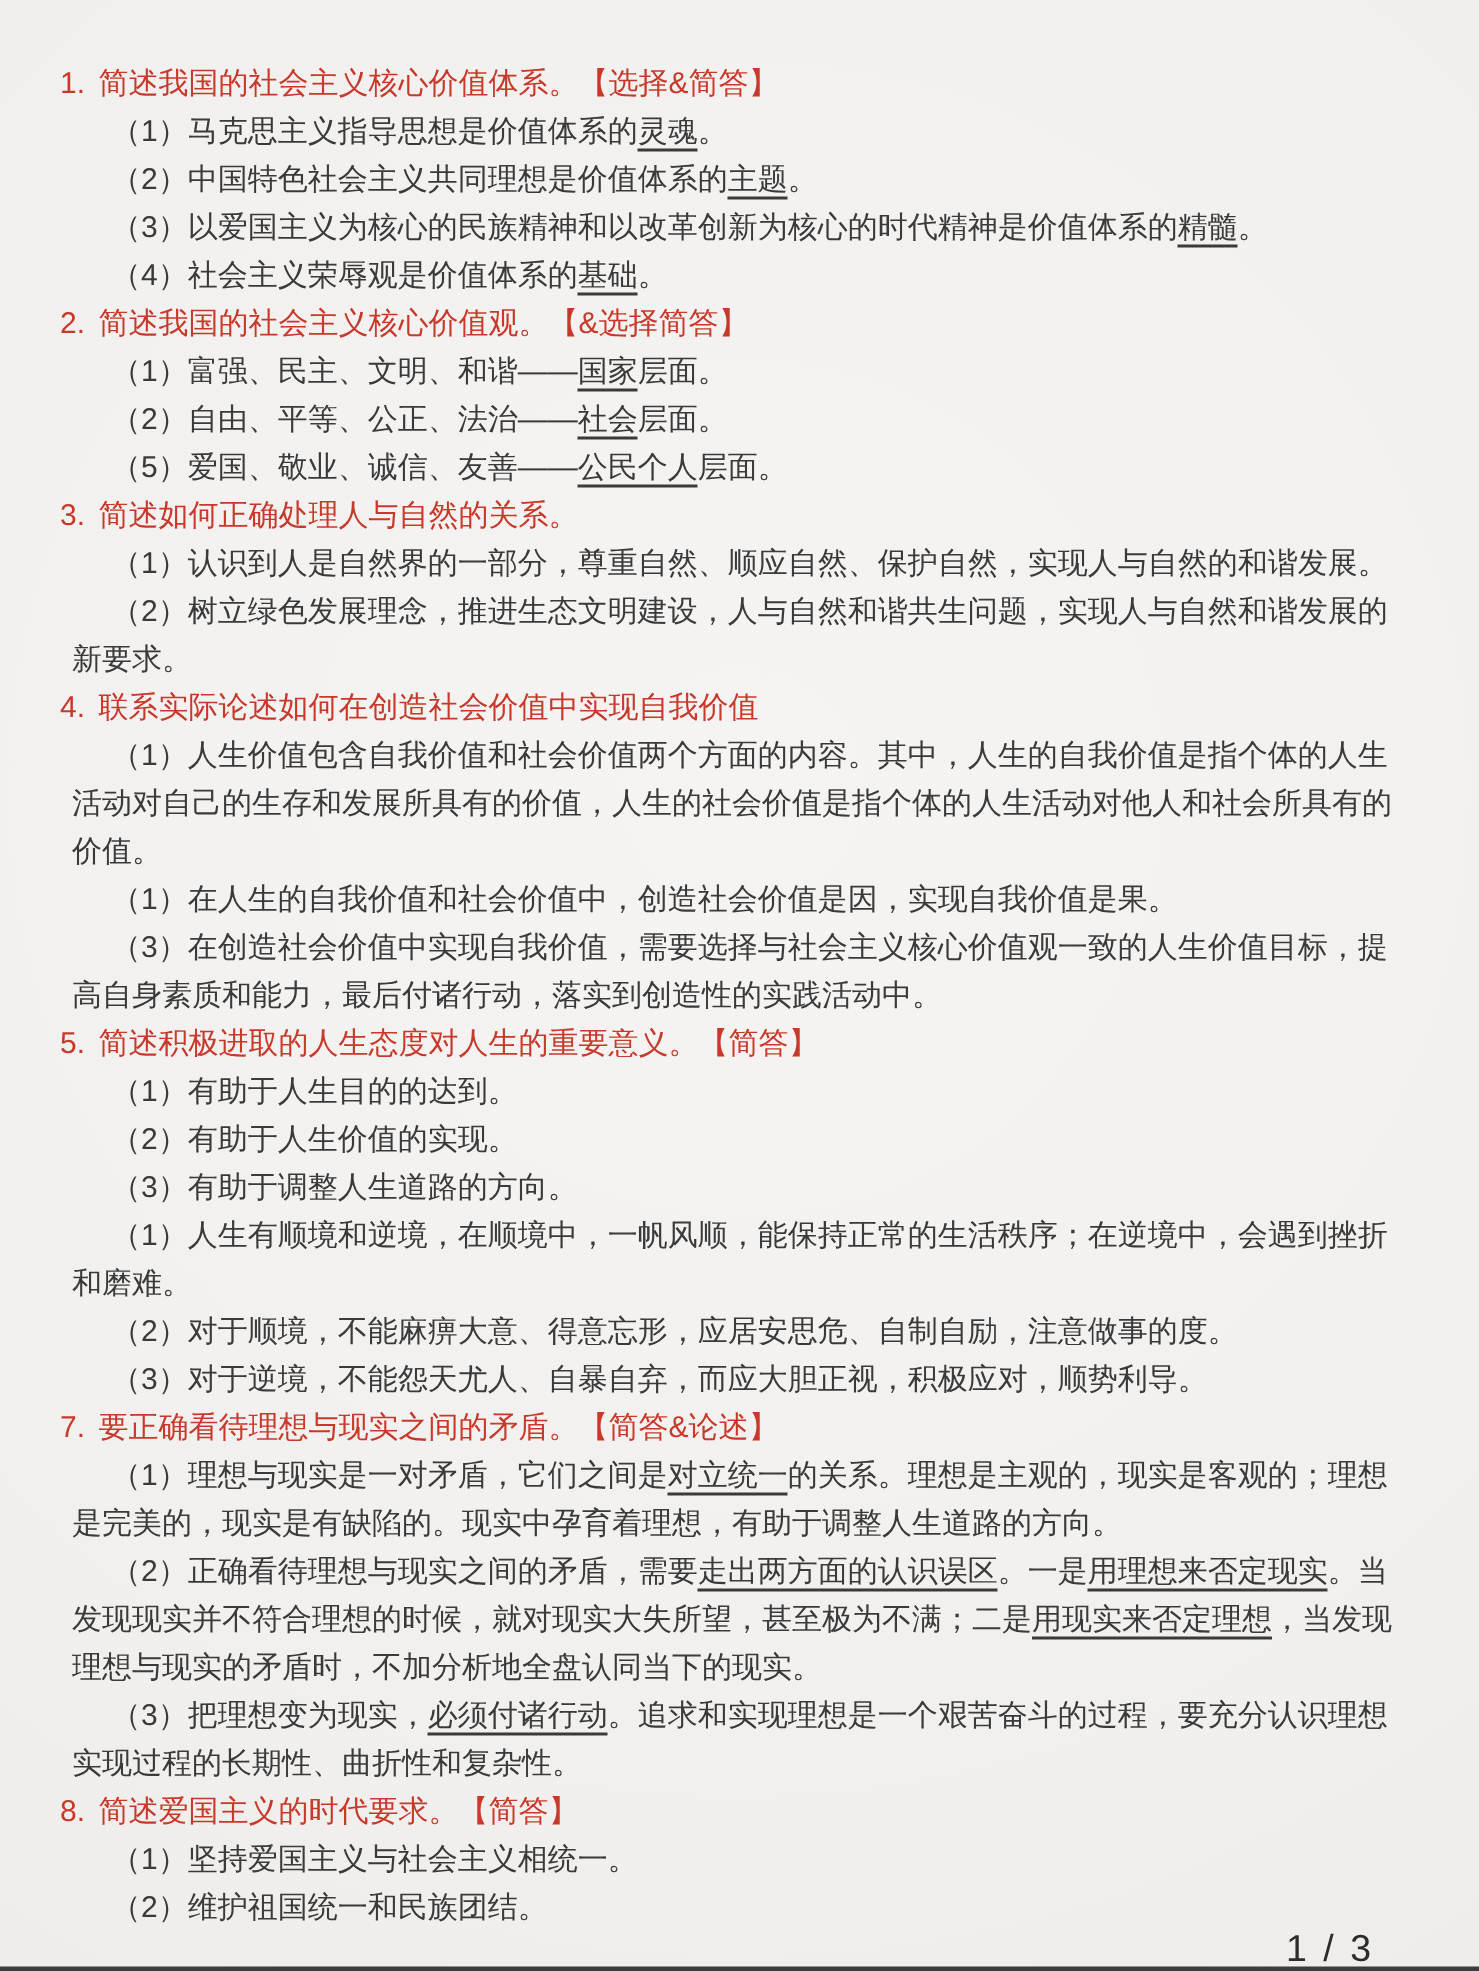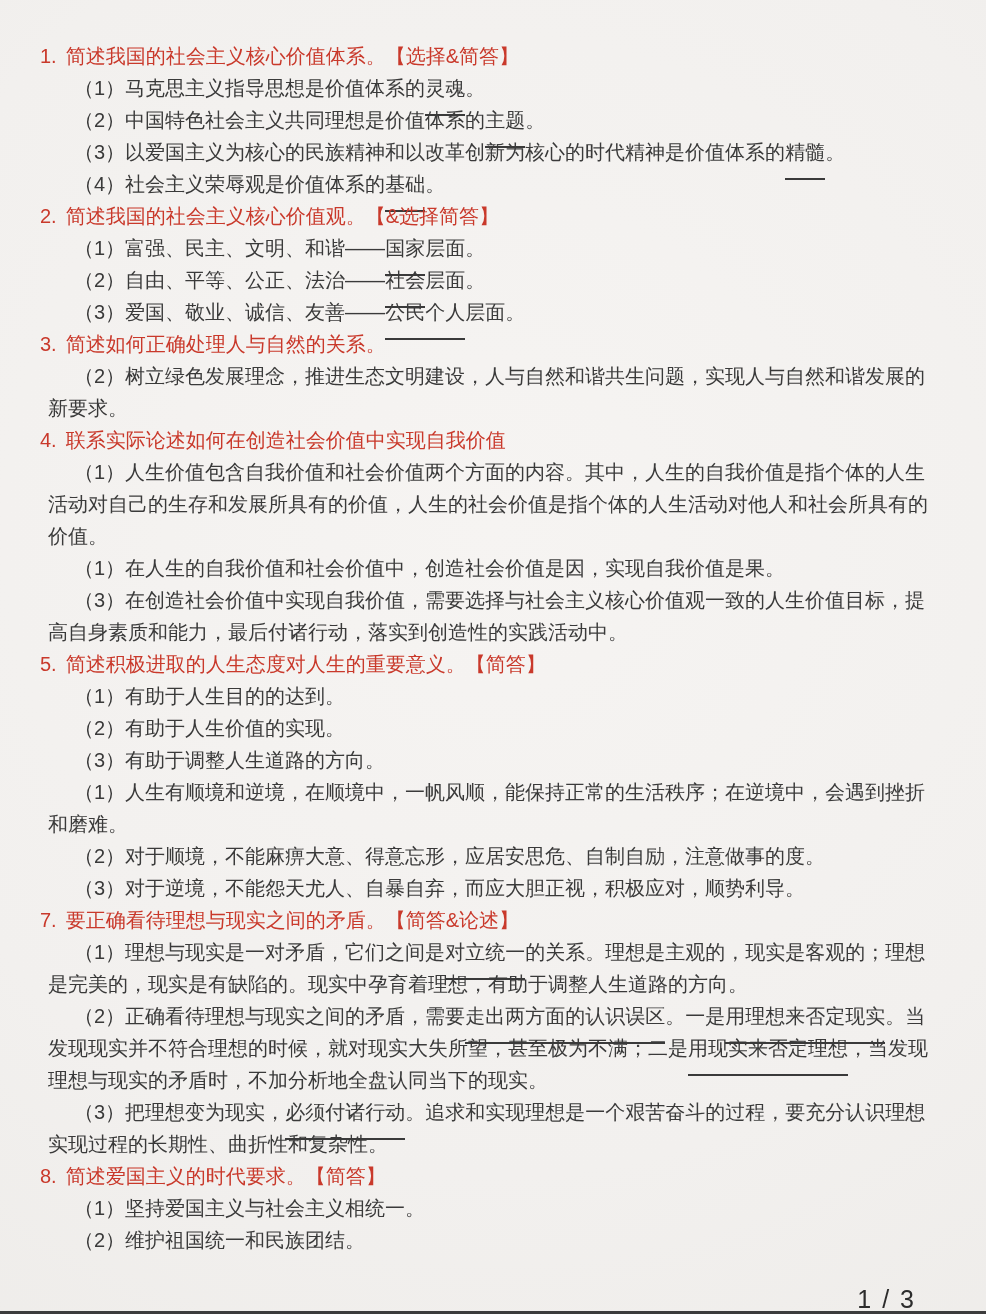--- a/index.html
+++ b/index.html
@@ -38,21 +38,21 @@
     margin: 0;
     padding-left: 8px;
     text-indent: 26px;
     font-size: 20px;
     line-height: 32px;
     color: #3a3a3a;
   }
   .item span { text-indent: 0; }
   .u {
     border-bottom: 2px solid #3a3a3a;
-    padding-bottom: 15px;
+    padding-bottom: 0;
   }
   .footer {
     position: absolute;
     right: 70px;
     bottom: 2px;
     font-size: 25px;
     line-height: 26px;
     color: #2c2c2c;
     letter-spacing: 2px;
   }
@@ -74,24 +74,25 @@
         <p class="heading"><span class="q-num">1.</span><span>简述我国的社会主义核心价值体系。【选择&amp;简答】</span></p>
         <p class="item"><span>（1）马克思主义指导思想是价值体系的</span><span class="u">灵魂</span><span>。</span></p>
         <p class="item"><span>（2）中国特色社会主义共同理想是价值体系的</span><span class="u">主题</span><span>。</span></p>
         <p class="item"><span>（3）以爱国主义为核心的民族精神和以改革创新为核心的时代精神是价值体系的</span><span class="u">精髓</span><span>。</span></p>
         <p class="item"><span>（4）社会主义荣辱观是价值体系的</span><span class="u">基础</span><span>。</span></p>
       </div>
       <div class="section">
         <p class="heading"><span class="q-num">2.</span><span>简述我国的社会主义核心价值观。【&amp;选择简答】</span></p>
         <p class="item"><span>（1）富强、民主、文明、和谐——</span><span class="u">国家</span><span>层面。</span></p>
         <p class="item"><span>（2）自由、平等、公正、法治——</span><span class="u">社会</span><span>层面。</span></p>
-        <p class="item"><span>（3）爱国、敬业、诚信、友善——</span><span class="u">公民个人</span><span>层面。</span></p>
+        <p class="item"><span>（5）爱国、敬业、诚信、友善——</span><span class="u">公民个人</span><span>层面。</span></p>
       </div>
       <div class="section">
         <p class="heading"><span class="q-num">3.</span><span>简述如何正确处理人与自然的关系。</span></p>
+        <p class="item"><span>（1）认识到人是自然界的一部分，尊重自然、顺应自然、保护自然，实现人与自然的和谐发展。</span></p>
         <p class="item"><span>（2）树立绿色发展理念，推进生态文明建设，人与自然和谐共生问题，实现人与自然和谐发展的新要求。</span></p>
       </div>
       <div class="section">
         <p class="heading"><span class="q-num">4.</span><span>联系实际论述如何在创造社会价值中实现自我价值</span></p>
         <p class="item"><span>（1）人生价值包含自我价值和社会价值两个方面的内容。其中，人生的自我价值是指个体的人生活动对自己的生存和发展所具有的价值，人生的社会价值是指个体的人生活动对他人和社会所具有的价值。</span></p>
         <p class="item"><span>（1）在人生的自我价值和社会价值中，创造社会价值是因，实现自我价值是果。</span></p>
         <p class="item"><span>（3）在创造社会价值中实现自我价值，需要选择与社会主义核心价值观一致的人生价值目标，提高自身素质和能力，最后付诸行动，落实到创造性的实践活动中。</span></p>
       </div>
       <div class="section">
         <p class="heading"><span class="q-num">5.</span><span>简述积极进取的人生态度对人生的重要意义。【简答】</span></p>

